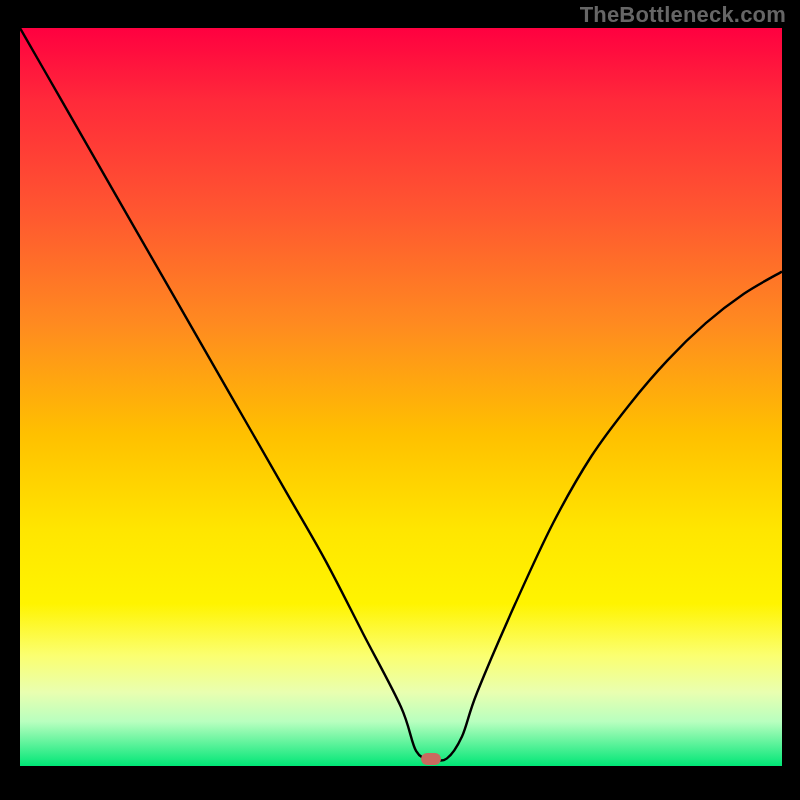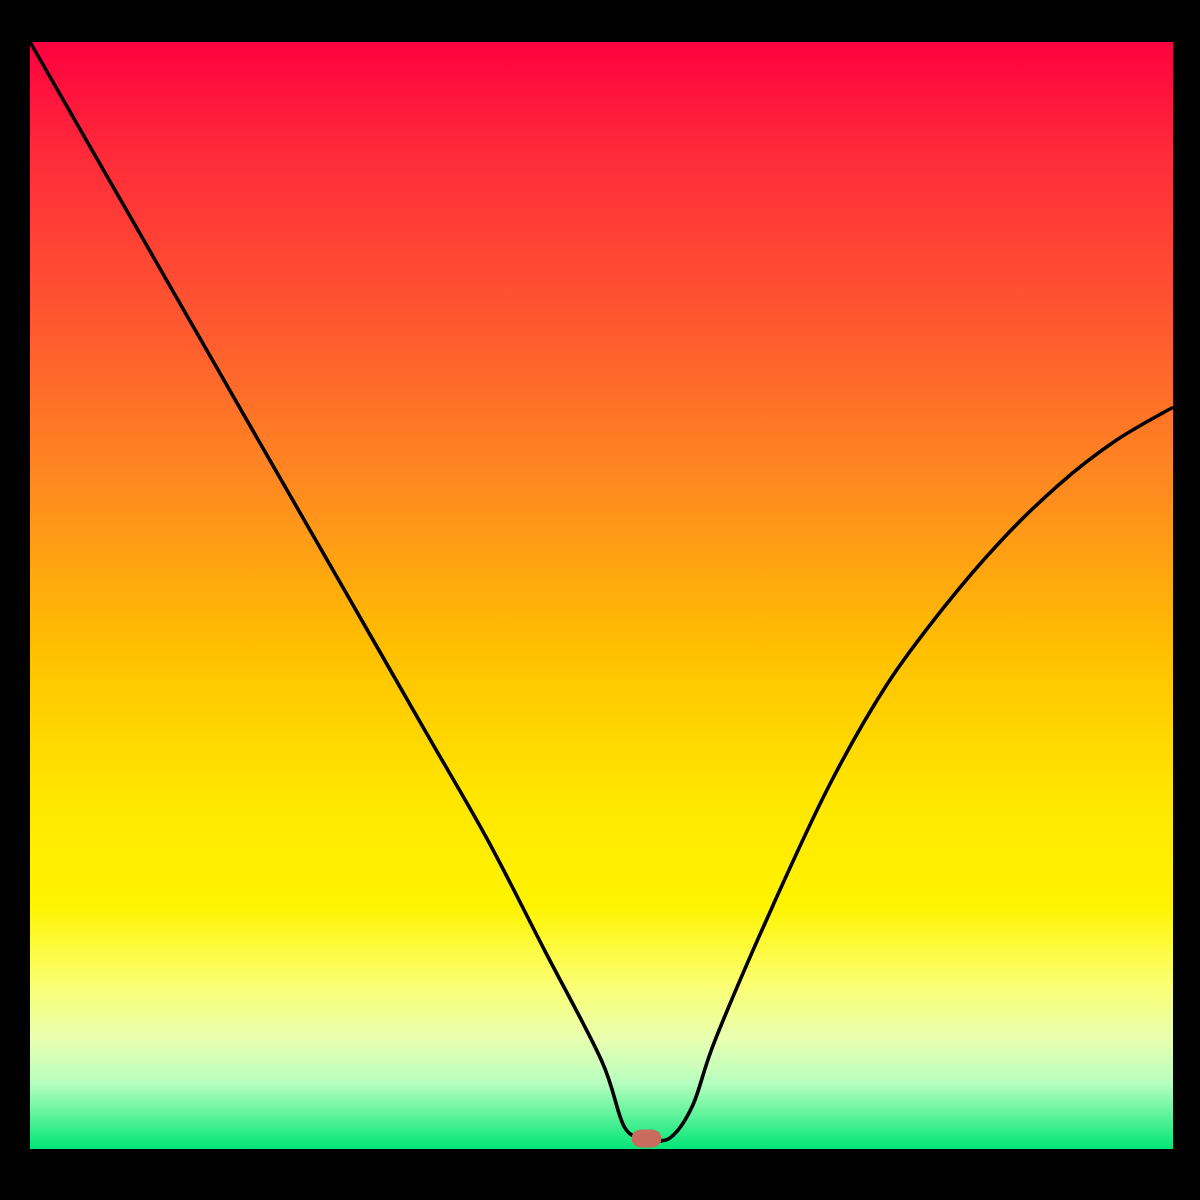--- a/index.html
+++ b/index.html
@@ -70,20 +70,21 @@
     background: #c96b5f;
     border-radius: 6px;
     transform: translate(-50%, -50%);
     z-index: 3;
   }
 </style>
 </head>
 <body>
 
 <div class="frame">
+  <div class="watermark">TheBottleneck.com</div>
 
   <div class="plot-area">
     <div class="gradient"></div>
 
     <svg class="curve" viewBox="0 0 762 738" preserveAspectRatio="none">
       <path id="curve-path" d="M 0.0 0.0 C 6.4 11.1, 25.4 44.3, 38.1 66.4 C 50.8 88.6, 63.5 110.7, 76.2 132.8 C 88.9 155.0, 101.6 177.1, 114.3 199.3 C 127.0 221.4, 139.7 243.5, 152.4 265.7 C 165.1 287.8, 177.8 310.0, 190.5 332.1 C 203.2 354.2, 215.9 376.4, 228.6 398.5 C 241.3 420.7, 254.0 442.8, 266.7 464.9 C 279.4 487.1, 292.1 508.0, 304.8 531.4 C 317.5 554.7, 330.2 580.6, 342.9 605.2 C 355.6 629.8, 372.1 659.3, 381.0 679.0 C 389.9 698.6, 391.2 714.6, 396.2 723.2 C 401.3 731.9, 406.4 729.4, 411.5 730.6 C 416.6 731.9, 421.6 734.3, 426.7 730.6 C 431.8 726.9, 436.9 719.5, 442.0 708.5 C 447.0 697.4, 448.3 686.3, 457.2 664.2 C 466.1 642.1, 482.6 603.9, 495.3 575.6 C 508.0 547.4, 520.7 519.1, 533.4 494.5 C 546.1 469.9, 558.8 447.7, 571.5 428.0 C 584.2 408.4, 596.9 392.4, 609.6 376.4 C 622.3 360.4, 635.0 345.6, 647.7 332.1 C 660.4 318.6, 673.1 306.3, 685.8 295.2 C 698.5 284.1, 711.2 274.3, 723.9 265.7 C 736.6 257.1, 755.6 247.2, 762.0 243.5" fill="none" stroke="#000" stroke-width="2.4"></path>
     </svg>
 
     <div class="marker" id="marker" style="left: 411.48px; top: 730.62px; background: rgb(201, 107, 95);"></div>
   </div>

